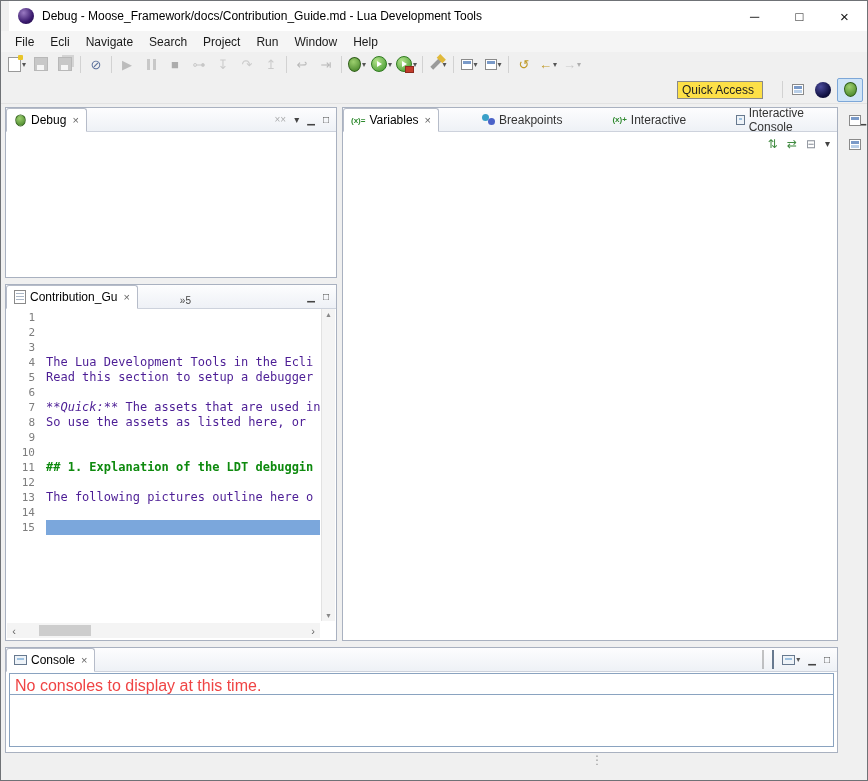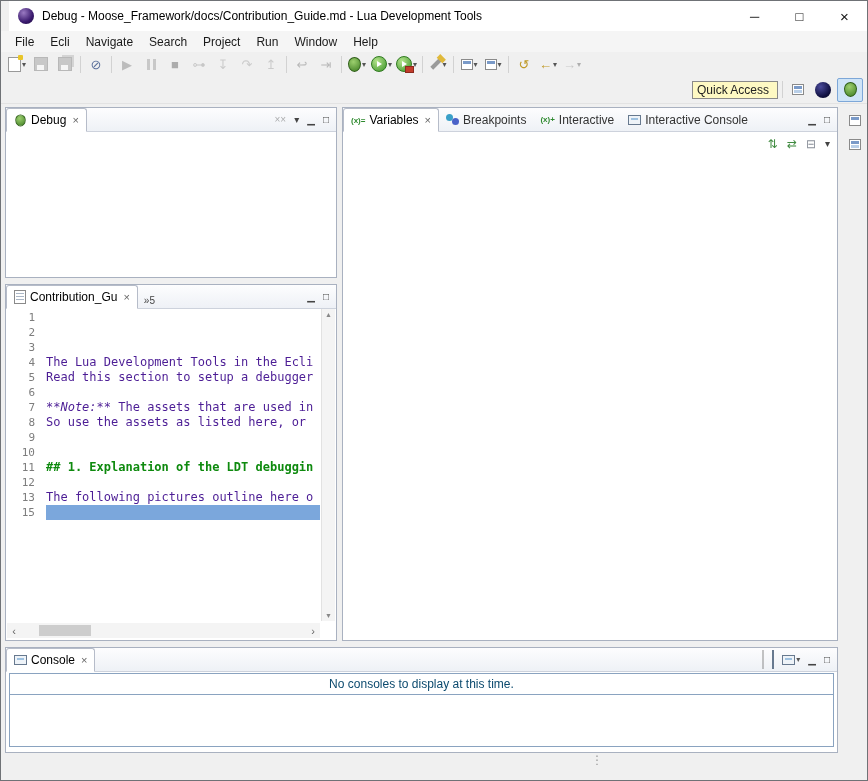--- a/index.html
+++ b/index.html
@@ -35,33 +35,33 @@
   .i-run::after{content:"";position:absolute;left:5px;top:4px;border-left:5px solid #fff;border-top:3px solid transparent;border-bottom:3px solid transparent;}
   .i-ext::before{content:"";position:absolute;bottom:-2px;right:-3px;width:7px;height:5px;background:#c23b2a;border:1px solid #8a2a1e;}
   .i-search{width:4px;height:12px;background:#9a9a9a;transform:rotate(45deg);position:relative;margin:0 4px;}
   .i-search::before{content:"";position:absolute;top:-4px;left:-2px;width:8px;height:5px;background:#e0b93a;}
   .i-window{width:12px;height:11px;border:1px solid #8a8a8a;background:#fff;box-sizing:border-box;}
   .i-window::before{content:"";display:block;height:3px;background:#7a9ac8;margin:1px;}
   .i-window.bluefill::after{content:"";display:block;height:3px;background:#b9cfe8;margin:1px;}
   .i-lua{width:16px;height:16px;border-radius:50%;background:radial-gradient(circle at 35% 30%,#4a4a9a,#101040 65%,#05051a);}
   .persp{width:24px;height:22px;display:flex;align-items:center;justify-content:center;border-radius:2px;margin:0 1px;}
   .persp.active{background:#cfe4f7;border:1px solid #7da7d8;}
-  .qa-box{width:86px;height:18px;border:1px solid #8a8a8a;background:#fef9c3;font-size:12px;color:#222;display:flex;align-items:center;padding-left:4px;box-sizing:border-box;margin-right:1px;}
+  .qa-box{width:86px;height:18px;border:1px solid #8a8a8a;background:#fde047;font-size:12px;color:#222;display:flex;align-items:center;padding-left:4px;box-sizing:border-box;margin-right:16px;}
   .i-monitor{width:13px;height:10px;border:1px solid #67798f;background:#eef3f8;position:relative;box-sizing:border-box;}
   .i-monitor::after{content:"";position:absolute;left:2px;top:2px;right:2px;height:2px;background:#9ec1e0;}
   .i-file{width:10px;height:12px;background:#fff;border:1px solid #8a8a8a;position:relative;}
   .i-file::before{content:"";position:absolute;left:1px;right:1px;top:2px;height:7px;
      background:repeating-linear-gradient(#aab6c6 0 1px,transparent 1px 3px);}
   .i-bp{width:13px;height:11px;position:relative;}
   .i-bp::before{content:"";position:absolute;left:0;top:0;width:7px;height:7px;border-radius:50%;background:#3aa0c8;}
   .i-bp::after{content:"";position:absolute;right:0;bottom:0;width:7px;height:7px;border-radius:50%;background:#4a62c8;}
   .varglyph{font-size:8px;font-weight:bold;color:#2f8a2f;white-space:nowrap;}
   
   .panel{position:absolute;background:#fff;border:1px solid #a9b1c0;box-sizing:border-box;}
-  .phead{height:23px;background:linear-gradient(#fdfdfe,#eef1f6);border-bottom:1px solid #cdd2dc;display:flex;align-items:stretch;}
+  .phead{height:23px;background:linear-gradient(#fdfdfe,#eef1f6);border-bottom:1px solid #cdd2dc;display:flex;align-items:stretch;gap:36px;}
   .tab{display:flex;align-items:center;gap:4px;padding:0 7px;font-size:12px;color:#333;}
   .tab.selected{background:#fff;border:1px solid #b6bcc9;border-bottom-color:#fff;border-radius:3px 3px 0 0;color:#000;margin-bottom:-1px;}
   .tclose{font-size:11px;color:#666;margin-left:2px;}
   .tab-more{display:flex;align-items:flex-end;padding:0 6px 2px 6px;font-size:10px;color:#444;}
   .phicons{margin-left:auto;display:flex;align-items:center;gap:8px;padding:0 7px;color:#555;}
   .pi{font-size:10px;line-height:1;color:#444;}
   
   .crow{display:flex;height:15px;font-family:"DejaVu Sans Mono",monospace;font-size:12px;line-height:15px;}
   .lnum{width:28px;text-align:right;padding-right:11px;color:#7d7d7d;font-size:11px;flex:0 0 auto;}
   .ltext{flex:1;white-space:pre;color:#4c1d95;overflow:hidden;}
@@ -70,21 +70,21 @@
   .em7{font-style:italic;}
   .codearea{position:absolute;left:1px;right:16px;top:25px;bottom:19px;overflow:hidden;background:#fff;}
   .vscroll{position:absolute;right:1px;width:14px;top:24px;bottom:19px;background:#f4f4f4;border-left:1px solid #e2e2e2;display:flex;flex-direction:column;justify-content:space-between;align-items:center;padding:2px 0;box-sizing:border-box;}
   .hscroll{position:absolute;left:1px;right:16px;bottom:2px;height:15px;background:#f4f4f4;display:flex;align-items:center;}
   .harrow{width:14px;text-align:center;font-size:11px;color:#666;}
   .htrack{position:relative;flex:1;height:100%;}
   .hthumb{position:absolute;left:18px;width:52px;top:2px;bottom:2px;background:#cdcdcd;}
   .sarrow{font-size:7px;color:#888;}
   
   .console-content{position:absolute;left:3px;right:3px;top:25px;bottom:5px;border:1px solid #8aa3c0;background:#fff;}
-  .console-msg{font-size:12px;color:#0c4a6e;padding:3px 5px;text-align:center;}
+  .console-msg{font-size:16px;color:#ef4444;padding:3px 5px;}
   .console-inner{position:absolute;left:0;right:0;top:20px;bottom:0;border-top:1px solid #8aa3c0;}
   
   .trim{position:absolute;left:841px;top:106px;width:25px;height:90px;display:flex;flex-direction:column;align-items:center;gap:6px;padding-top:4px;}
   .trim-btn{width:20px;height:18px;display:flex;align-items:center;justify-content:center;}
   .sash{position:absolute;left:590px;top:752px;color:#999;font-size:12px;}
   .vtools{height:24px;display:flex;justify-content:flex-end;align-items:center;gap:9px;padding-right:7px;}
   .vtools .g{font-size:12px;}
 </style>
 </head>
 <body>
@@ -259,21 +259,21 @@
       <div class="crow">
           <span class="lnum">5</span>
           <span class="ltext">Read this section to setup a debugger</span>
         </div>
       <div class="crow">
           <span class="lnum">6</span>
           <span class="ltext"></span>
         </div>
       <div class="crow">
           <span class="lnum">7</span>
-          <span class="ltext"><span class="em7">**Note:**</span><span> The assets that are used in</span></span>
+          <span class="ltext"><span class="em7">**Quick:**</span><span> The assets that are used in</span></span>
         </div>
       <div class="crow">
           <span class="lnum">8</span>
           <span class="ltext">So use the assets as listed here, or </span>
         </div>
       <div class="crow">
           <span class="lnum">9</span>
           <span class="ltext"></span>
         </div>
       <div class="crow">
@@ -284,20 +284,24 @@
           <span class="lnum">11</span>
           <span class="ltext">## 1. Explanation of the LDT debuggin</span>
         </div>
       <div class="crow">
           <span class="lnum">12</span>
           <span class="ltext"></span>
         </div>
       <div class="crow">
           <span class="lnum">13</span>
           <span class="ltext">The following pictures outline here o</span>
+        </div>
+      <div class="crow">
+          <span class="lnum">14</span>
+          <span class="ltext"></span>
         </div>
       <div class="crow">
           <span class="lnum">15</span>
           <span class="ltext sel"></span>
         </div>
     </div>
     <div class="vscroll">
       <span class="sarrow">▲</span>
       <span class="sarrow">▼</span>
     </div>

